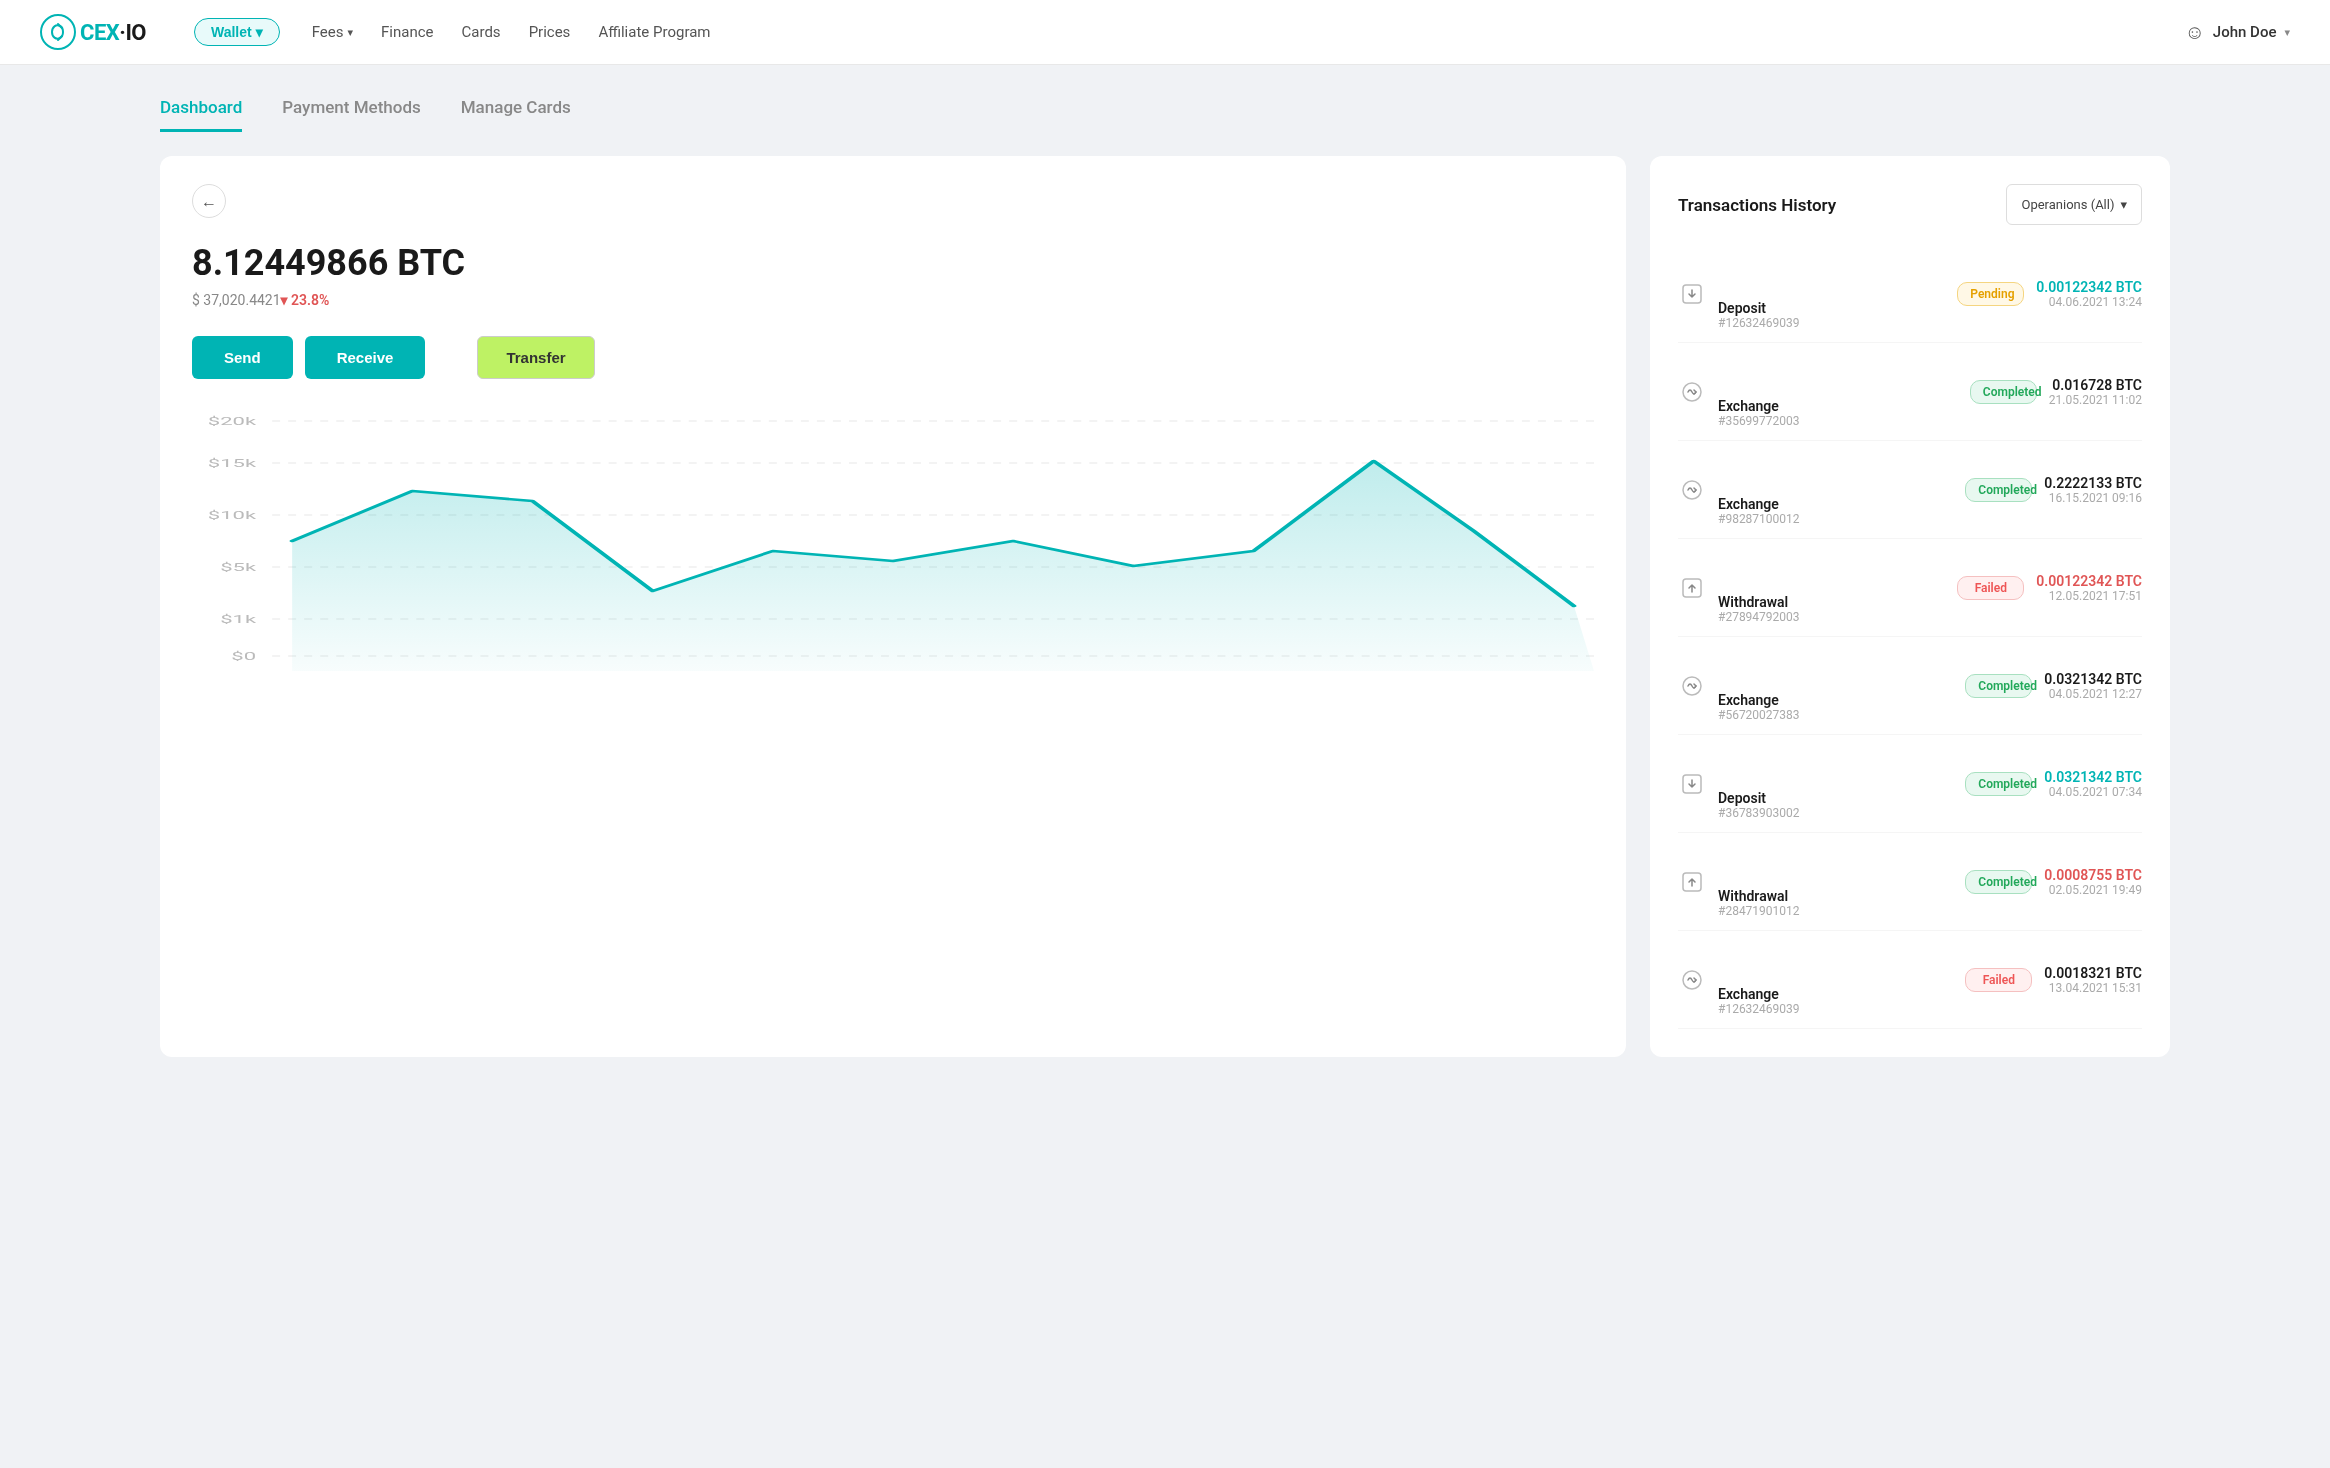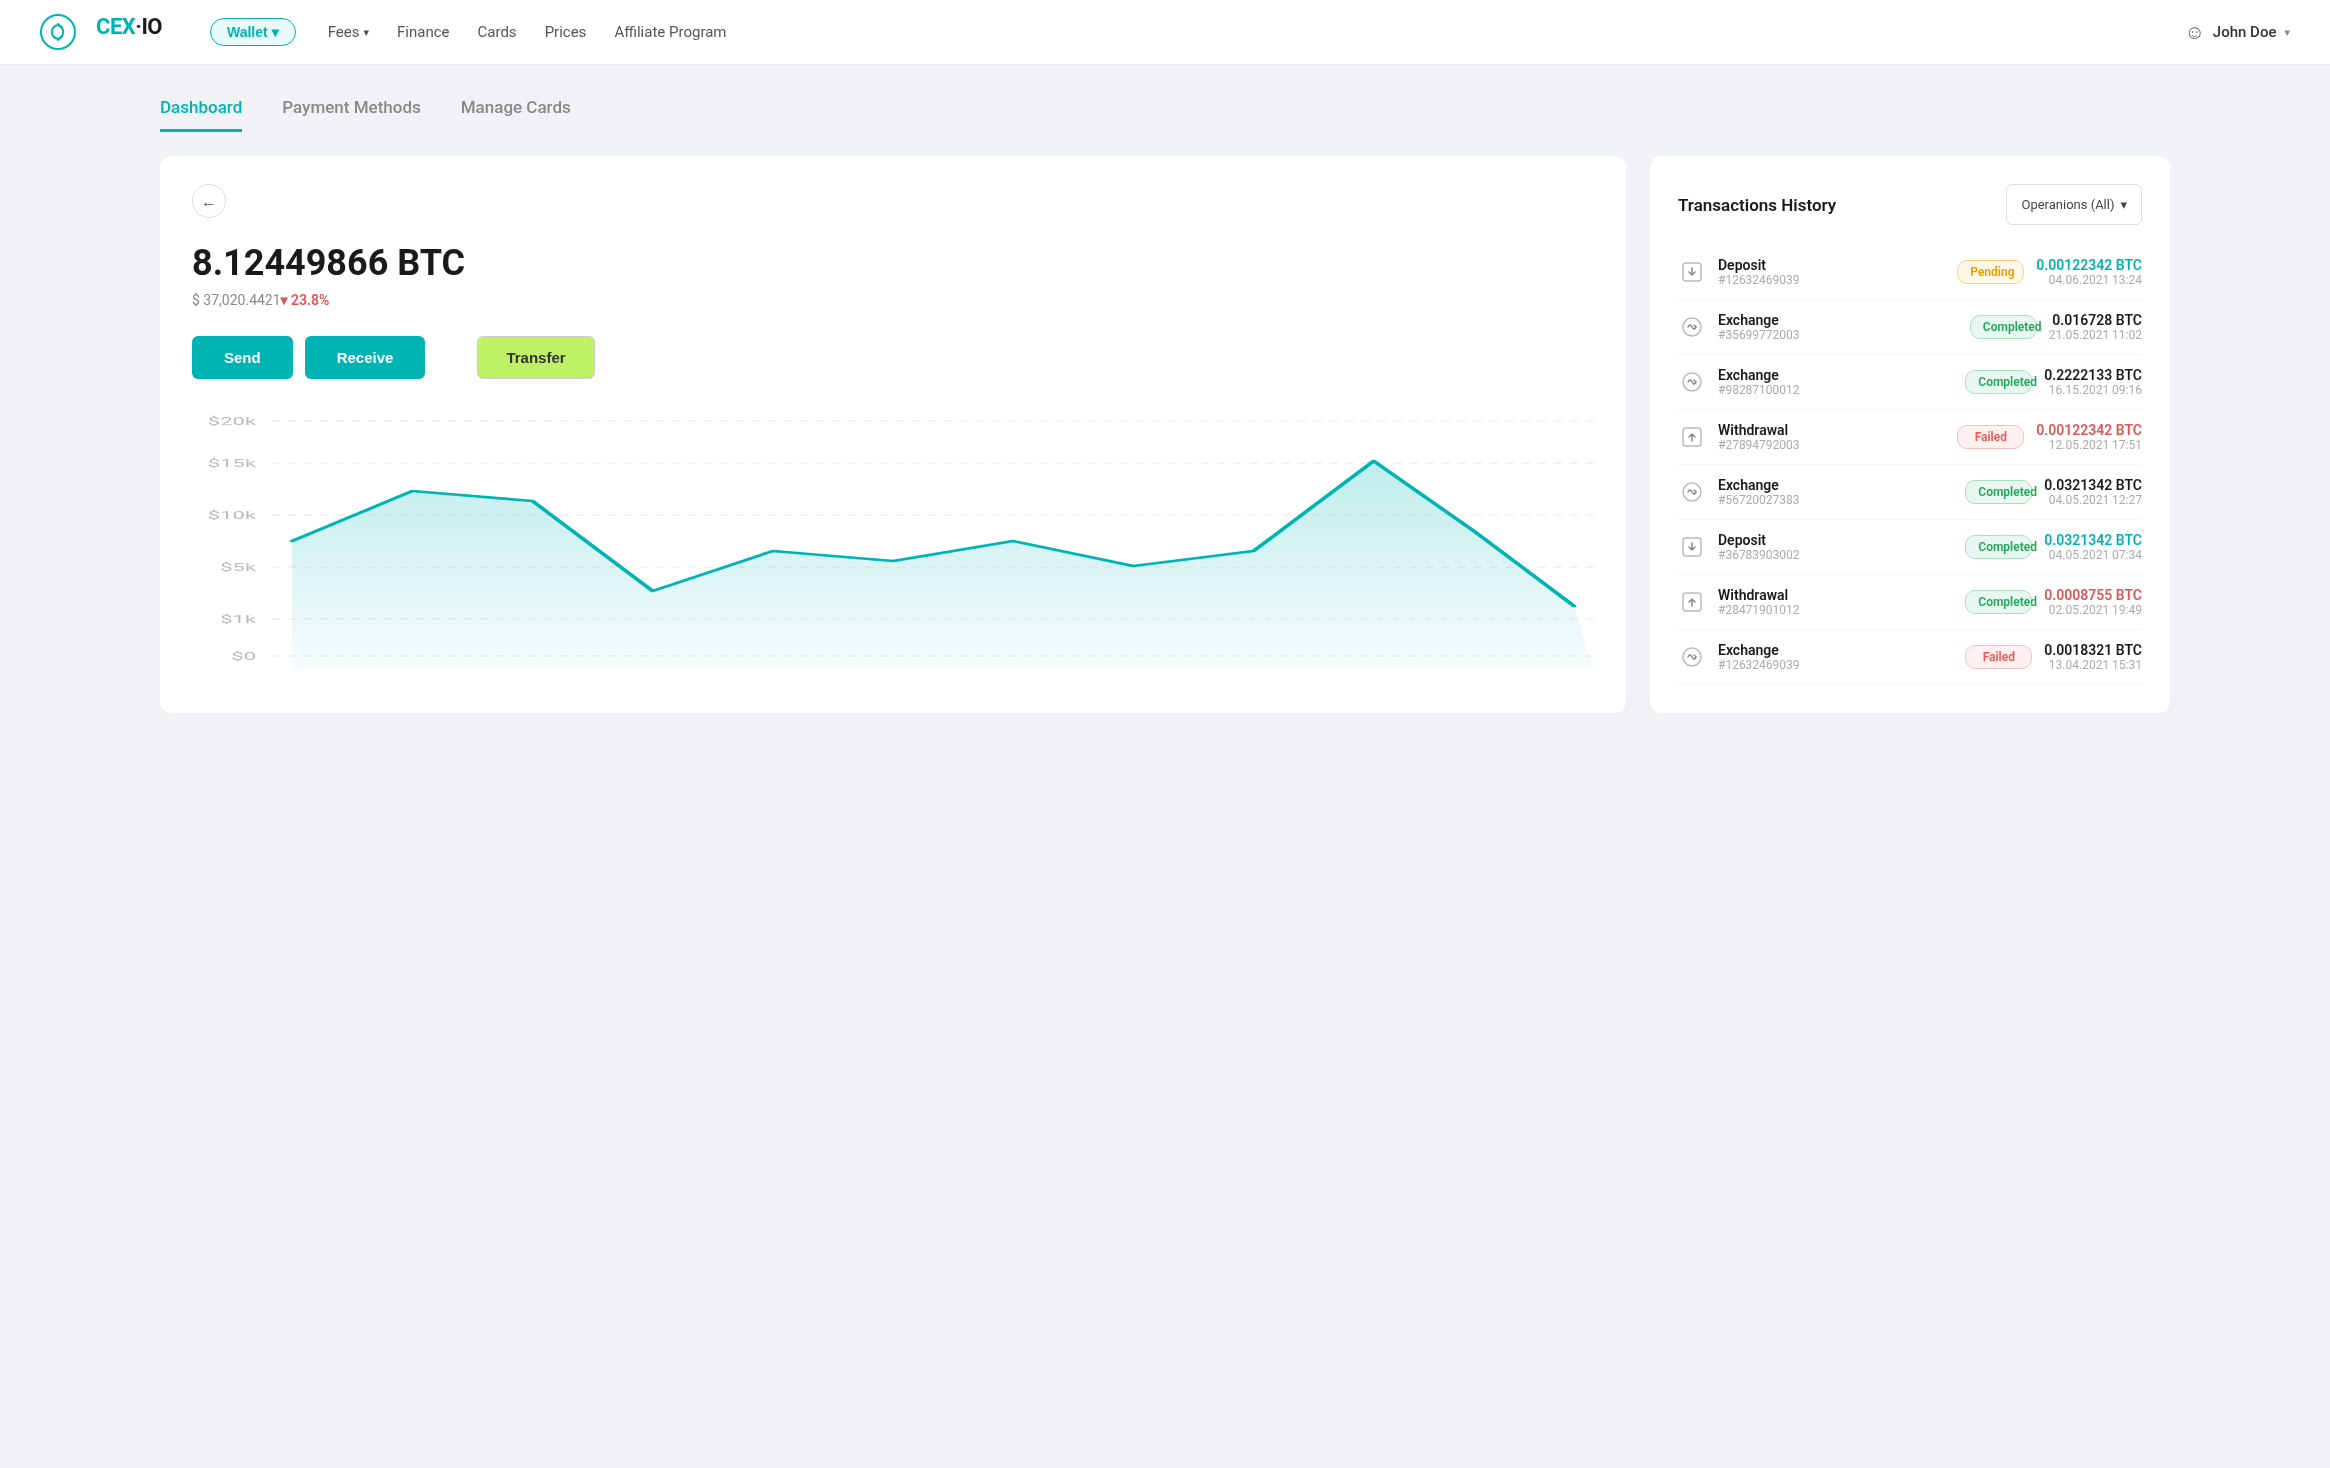--- a/index.html
+++ b/index.html
@@ -8,21 +8,21 @@
     
     .navbar {
       background: #fff;
       border-bottom: 1px solid #e8e8e8;
       display: flex;
       align-items: center;
       padding: 0 40px;
       height: 65px;
       gap: 32px;
     }
-    .logo-area { display: flex; align-items: flex-start; gap: 20px; margin-right: 16px; }
+    .logo-area { display: flex; align-items: center; gap: 4px; margin-right: 16px; }
     .logo-icon { width: 36px; height: 36px; }
     .logo-text { font-size: 22px; font-weight: 700; color: #1a1a1a; letter-spacing: -0.5px; }
     .logo-text span { color: #00b4b4; }
     .nav-wallet-btn {
       background: #e8fafa;
       color: #00b4b4;
       border: 1px solid #00b4b4;
       border-radius: 20px;
       padding: 5px 16px;
       font-size: 14px;
@@ -135,21 +135,21 @@
       color: #444;
       cursor: pointer;
       display: flex; align-items: center; gap: 6px;
       background: #fff;
     }
 
     
     .tx-row { display: flex; align-items: center; padding: 12px 0; border-bottom: 1px solid #f5f5f5; gap: 12px; }
     .tx-icon { width: 28px; height: 28px; display: flex; align-items: center; justify-content: center; flex-shrink: 0; }
     .tx-icon svg { width: 22px; height: 22px; }
-    .tx-info { flex: 1; }
+    .tx-info { flex: 1; margin-top: 43px; }
     .tx-type { font-size: 14px; font-weight: 600; color: #1a1a1a; }
     .tx-id { font-size: 12px; color: #aaa; }
     .tx-badge {
       border-radius: 10px;
       padding: 4px 12px;
       font-size: 12px;
       font-weight: 600;
       width: 67px;
       text-align: center;
     }

